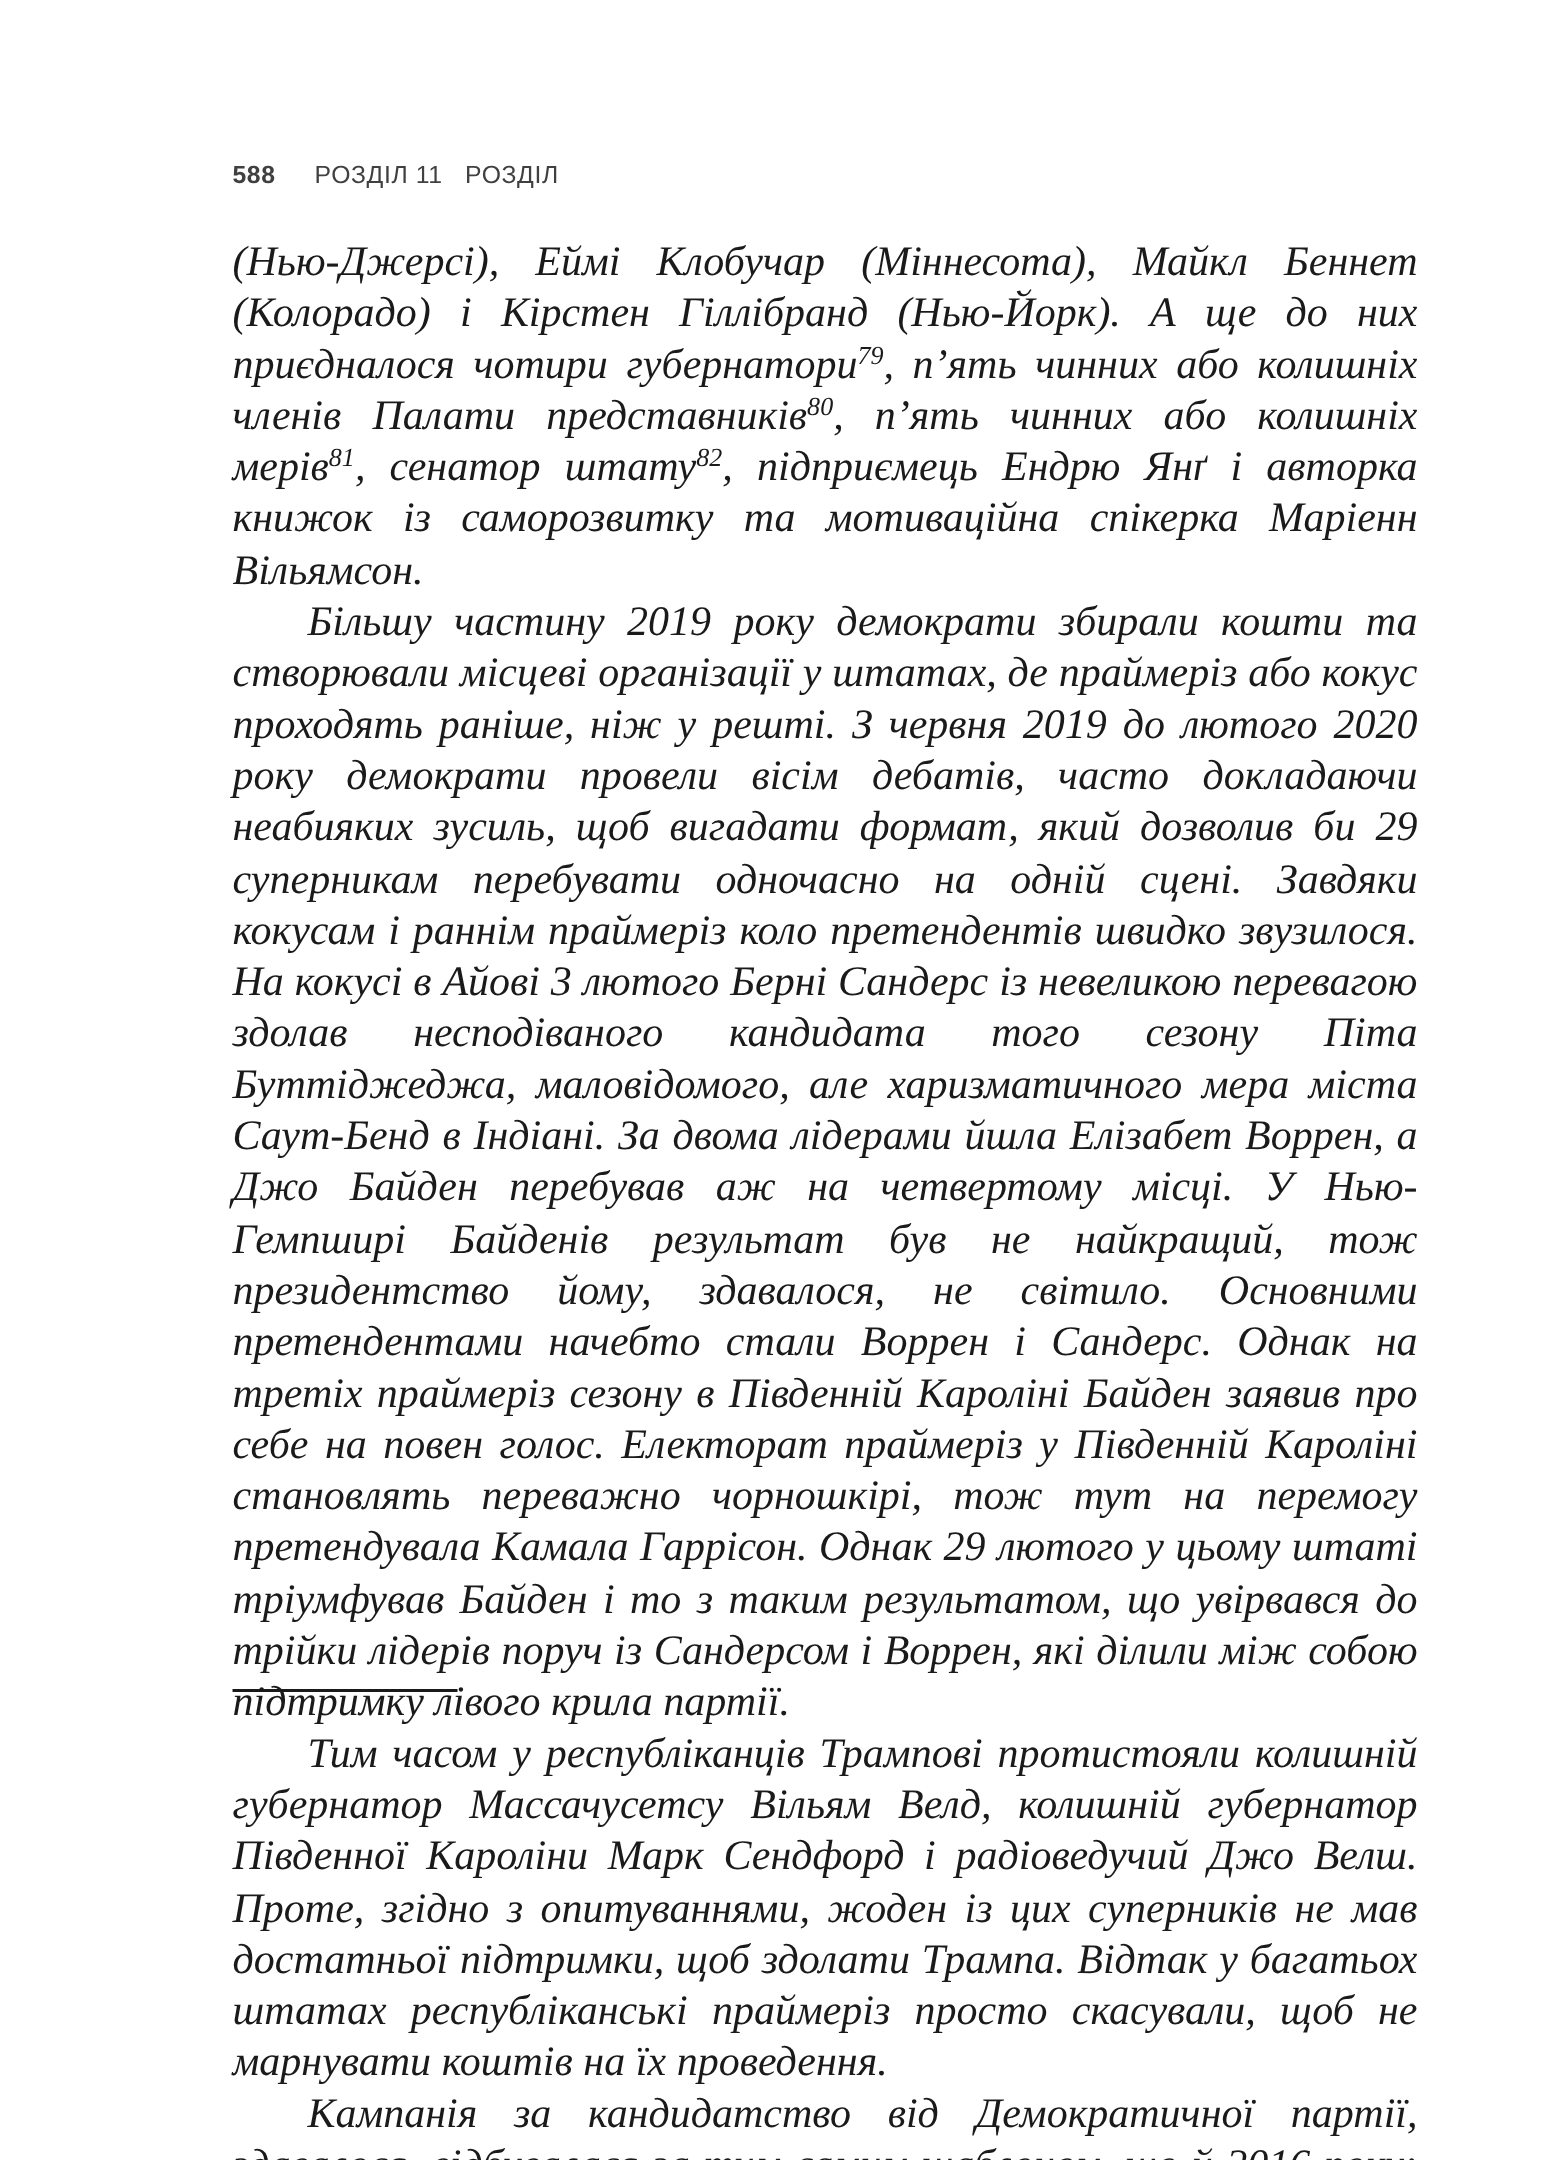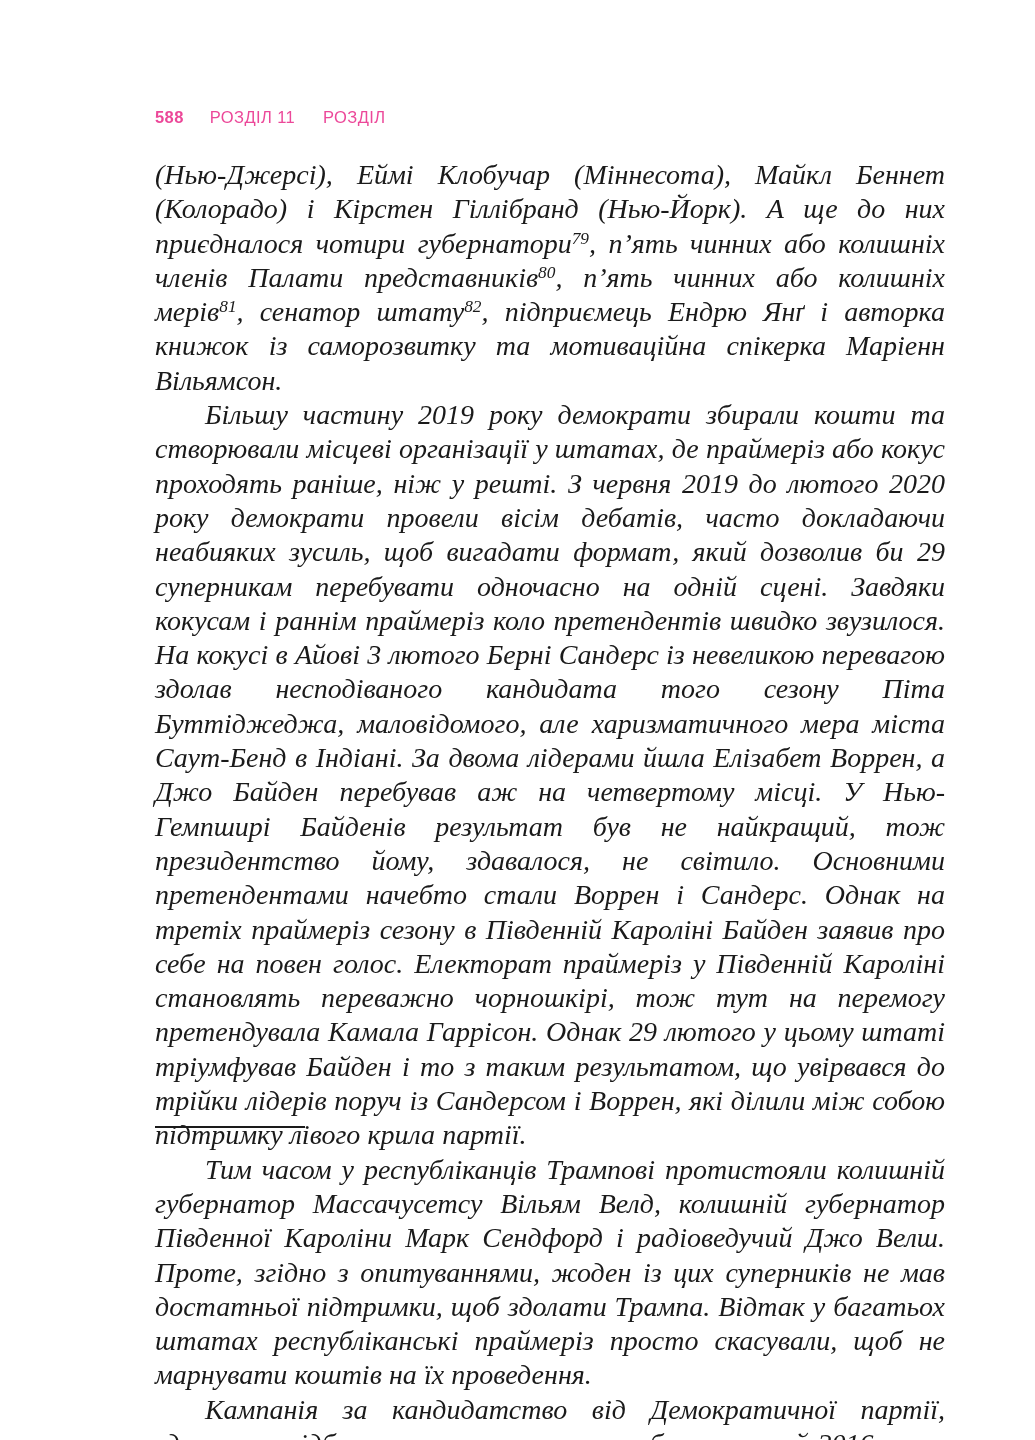--- a/index.html
+++ b/index.html
@@ -29,31 +29,31 @@
 
   
   .running-head {
     position: absolute;
     left: 155px;
     top: 108px;
     width: 790px;
     font-family: "Liberation Sans", "DejaVu Sans", sans-serif;
     font-size: 16.5px;
     letter-spacing: 0.4px;
-    color: #ec4899;
+    color: #404040;
     display: flex;
     align-items: baseline;
     white-space: nowrap;
   }
   .running-head .folio {
     font-weight: bold;
     margin-right: 26px;
   }
   .running-head .chapter {
-    margin-right: 28px;
+    margin-right: 15px;
   }
   .running-head .chapter,
   .running-head .section {
     font-weight: normal;
   }
 
   
   .body-text {
     position: absolute;
     left: 155px;

